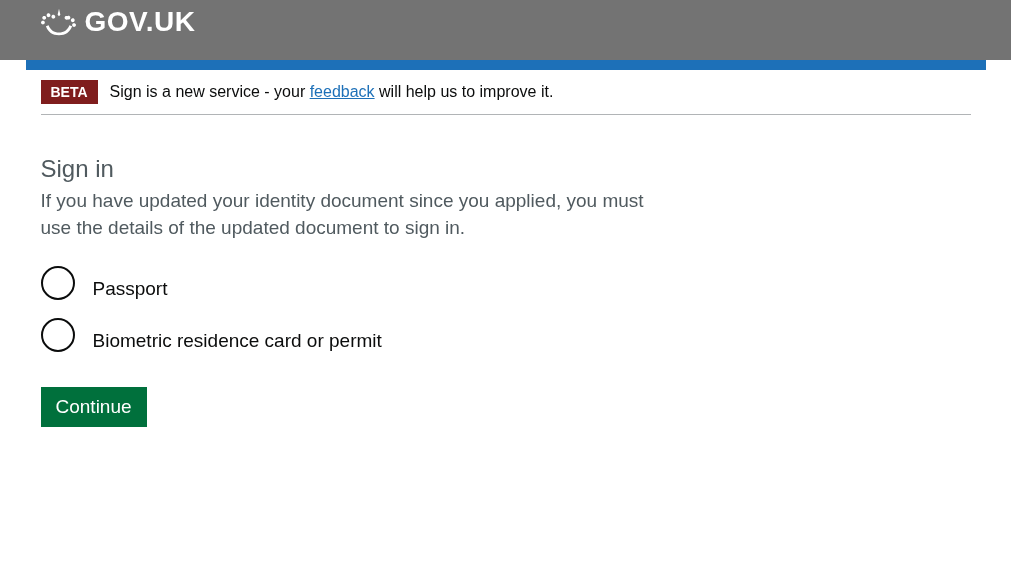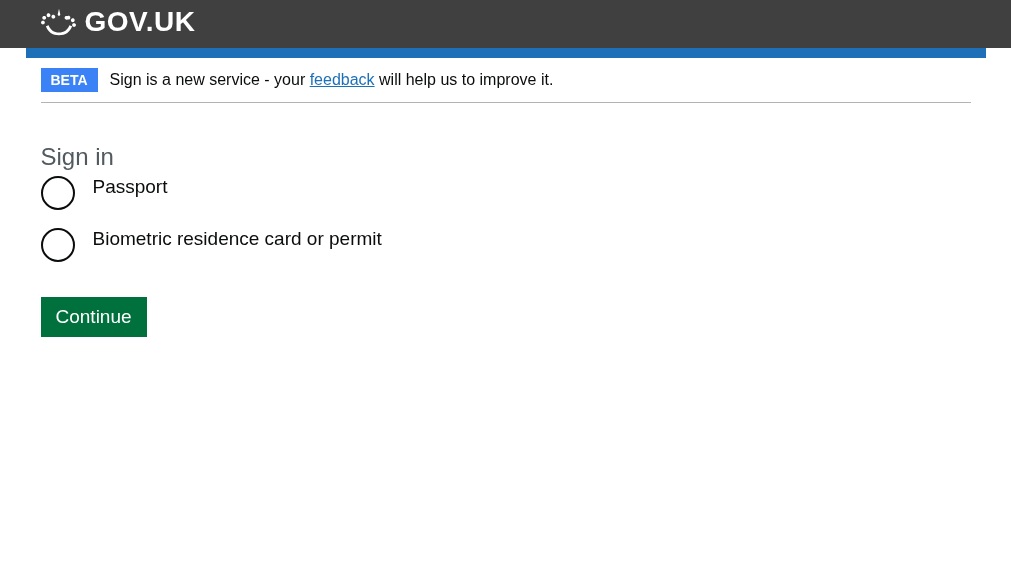--- a/index.html
+++ b/index.html
@@ -6,23 +6,23 @@
       margin: 0;
       padding: 0;
       box-sizing: border-box;
     }
     body {
       font-family: "HelveticaNeue", "Helvetica Neue", Arial, sans-serif;
       color: #0b0c0c;
       background: #fff;
     }
     .header {
-      background: #404040;
+      background: #737373;
       color: #fff;
-      padding: 6px 0 10px;
+      padding: 6px 0 22px;
     }
     .header-inner {
       max-width: 960px;
       margin: 0 auto;
       padding: 0 15px;
       display: flex;
       align-items: center;
       gap: 8px;
     }
     .crown-icon svg {
@@ -48,21 +48,21 @@
     }
     .phase-banner {
       padding: 10px 0;
       border-bottom: 1px solid #b1b4b6;
       display: flex;
       align-items: center;
       gap: 12px;
       margin-bottom: 40px;
     }
     .phase-tag {
-      background: #3b82f6;
+      background: #7f1d1d;
       color: #fff;
       font-weight: 700;
       font-size: 14px;
       padding: 4px 10px;
     }
     .phase-text {
       font-size: 16px;
       color: #0b0c0c;
     }
     .phase-text a {
@@ -89,21 +89,21 @@
       max-width: 620px;
     }
     .radios {
       display: flex;
       flex-direction: column;
       gap: 18px;
       margin-bottom: 35px;
     }
     .radio-item {
       display: flex;
-      align-items: flex-start;
+      align-items: flex-end;
       gap: 18px;
       cursor: pointer;
     }
     .radio-circle {
       width: 34px;
       height: 34px;
       border: 2px solid #0b0c0c;
       border-radius: 50%;
       flex-shrink: 0;
     }
@@ -140,20 +140,21 @@
 
 <div class="container">
   <div class="phase-banner">
     <span class="phase-tag">BETA</span>
     <span class="phase-text">
       <span>Sign is a new service - your </span><a href="#">feedback</a><span> will help us to improve it.</span>
     </span>
   </div>
 
   <span class="caption">Sign in</span>
+  <p class="hint">If you have updated your identity document since you applied, you must use the details of the updated document to sign in.</p>
 
   <div class="radios">
     <label class="radio-item">
       <span class="radio-circle"></span>
       <span class="radio-label">Passport</span>
     </label>
     <label class="radio-item">
       <span class="radio-circle"></span>
       <span class="radio-label">Biometric residence card or permit</span>
     </label>

